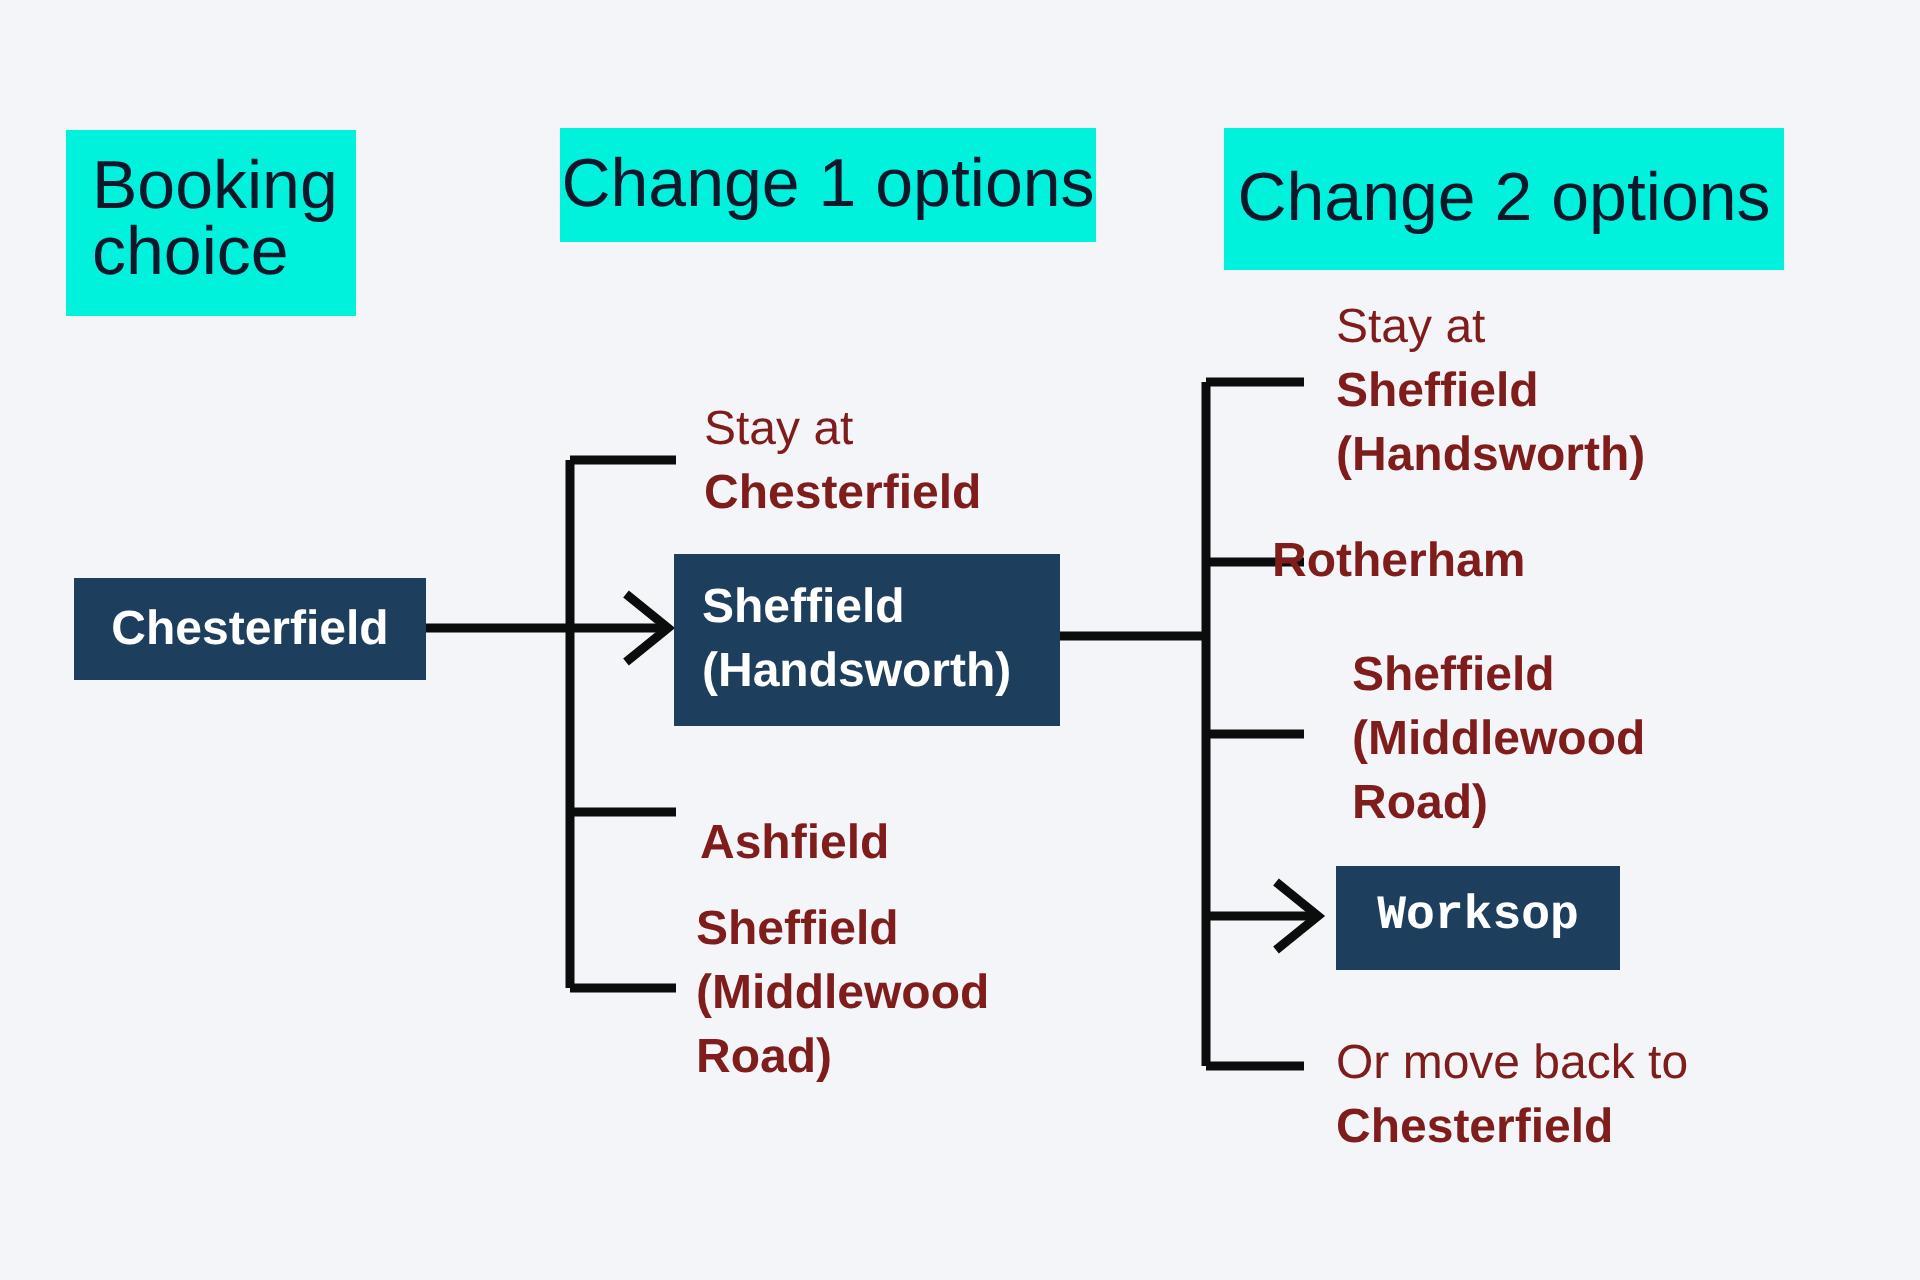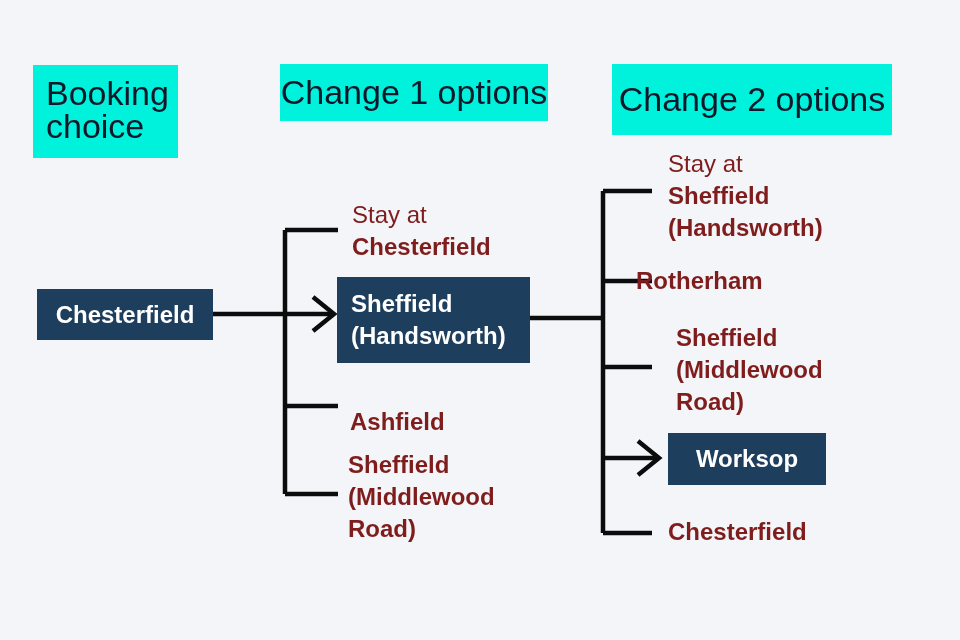--- a/index.html
+++ b/index.html
@@ -85,17 +85,18 @@
 </div>
 
 <div class="abs label" style="left:636px;top:265px;">
   <span class="bold">Rotherham</span>
 </div>
 
 <div class="abs label" style="left:676px;top:322px;width:165px;">
   <span class="bold">Sheffield (Middlewood Road)</span>
 </div>
 
-<div class="abs node" style="left:668px;top:433px;width:158px;height:52px;">Worksop</div>
+<div class="abs node" style="left:668px;top:433px;width:142px;height:52px;font-family:Liberation Mono, monospace;">Worksop</div>
 
 <div class="abs label" style="left:668px;top:516px;">
+  <span class="reg">Or move back to</span>
   <span class="bold">Chesterfield</span>
 </div>
 
 </body></html>

